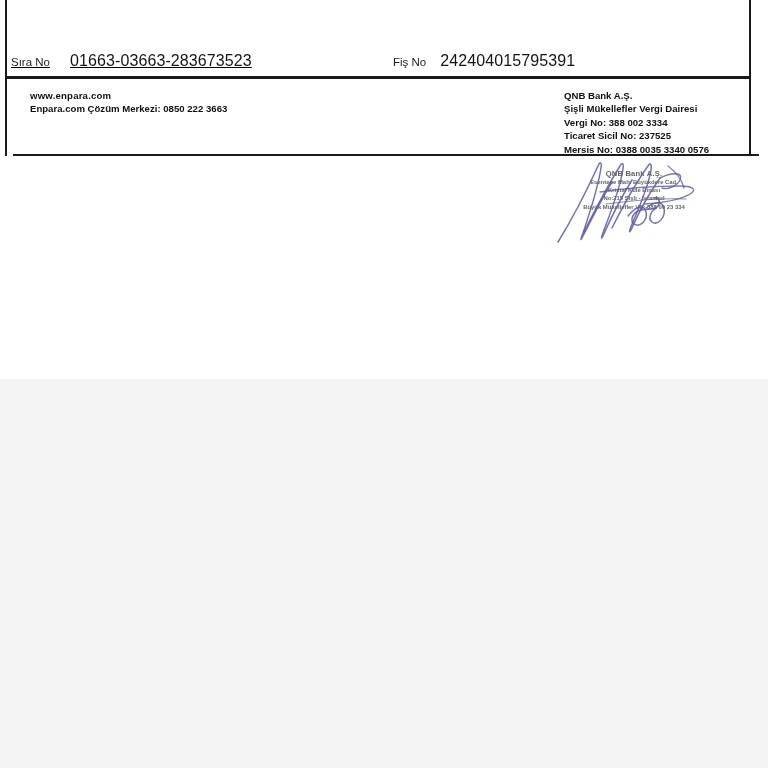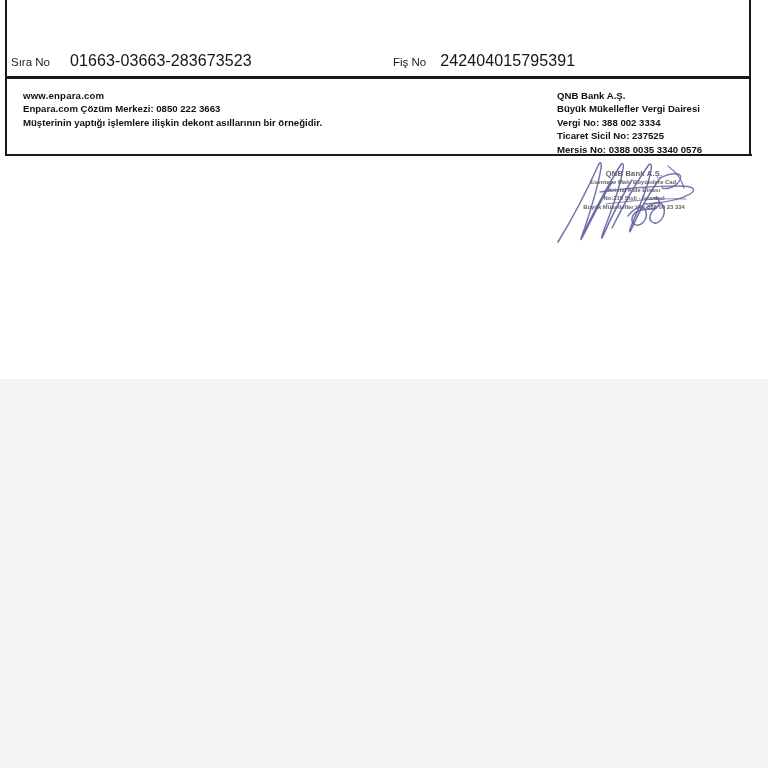--- a/index.html
+++ b/index.html
@@ -50,21 +50,21 @@
     top: 0;
     width: 746px;
     height: 77px;
   }
   .id-field {
     position: absolute;
     display: flex;
     align-items: baseline;
     white-space: nowrap;
   }
-  .id-field.sira { left: 6px; top: 52px; }
+  .id-field.sira { left: 6px; top: 52px; text-decoration: underline; }
   .id-field.fis  { left: 388px; top: 52px; }
   .id-label {
     font-size: 11.5px;
     color: #1c1c1c;
     font-weight: 400;
   }
   .id-value {
     font-size: 16px;
     color: #151515;
     font-weight: 400;
@@ -79,21 +79,21 @@
     left: 5px;
     top: 76px;
     width: 746px;
     height: 3px;
     background: #1a1a1a;
   }
 
   
   .info-box {
     position: absolute;
-    left: 6px;
+    left: 13px;
     top: 79px;
     width: 746px;
     height: 77px;
     border-bottom: 2px solid #1a1a1a;
     box-sizing: border-box;
   }
   .info-left {
     position: absolute;
     left: 17px;
     top: 10px;
@@ -179,25 +179,24 @@
       <span class="id-value">242404015795391</span>
     </div>
   </div>
 
   <div class="thick-divider"></div>
 
   <div class="info-box">
     <div class="info-left">
       <div class="info-line url">www.enpara.com</div>
       <div class="info-line">Enpara.com Çözüm Merkezi: 0850 222 3663</div>
-      <div class="info-line">Müşterinin yaptığı işlemlere ilişkin dekont asıllarının bir örneğidir.</div>
     </div>
     <div class="info-right">
       <div class="info-line">QNB Bank A.Ş.</div>
-      <div class="info-line">Büyük Mükellefler Vergi Dairesi</div>
+      <div class="info-line">Şişli Mükellefler Vergi Dairesi</div>
       <div class="info-line">Vergi No: 388 002 3334</div>
       <div class="info-line">Ticaret Sicil No: 237525</div>
       <div class="info-line">Mersis No: 0388 0035 3340 0576</div>
     </div>
   </div>
 
   <div class="sign-area">
     <div class="stamp">
       <div class="stamp-title">QNB Bank A.Ş.</div>
       <div class="stamp-line">Esentepe Mah. Büyükdere Cad.</div>

